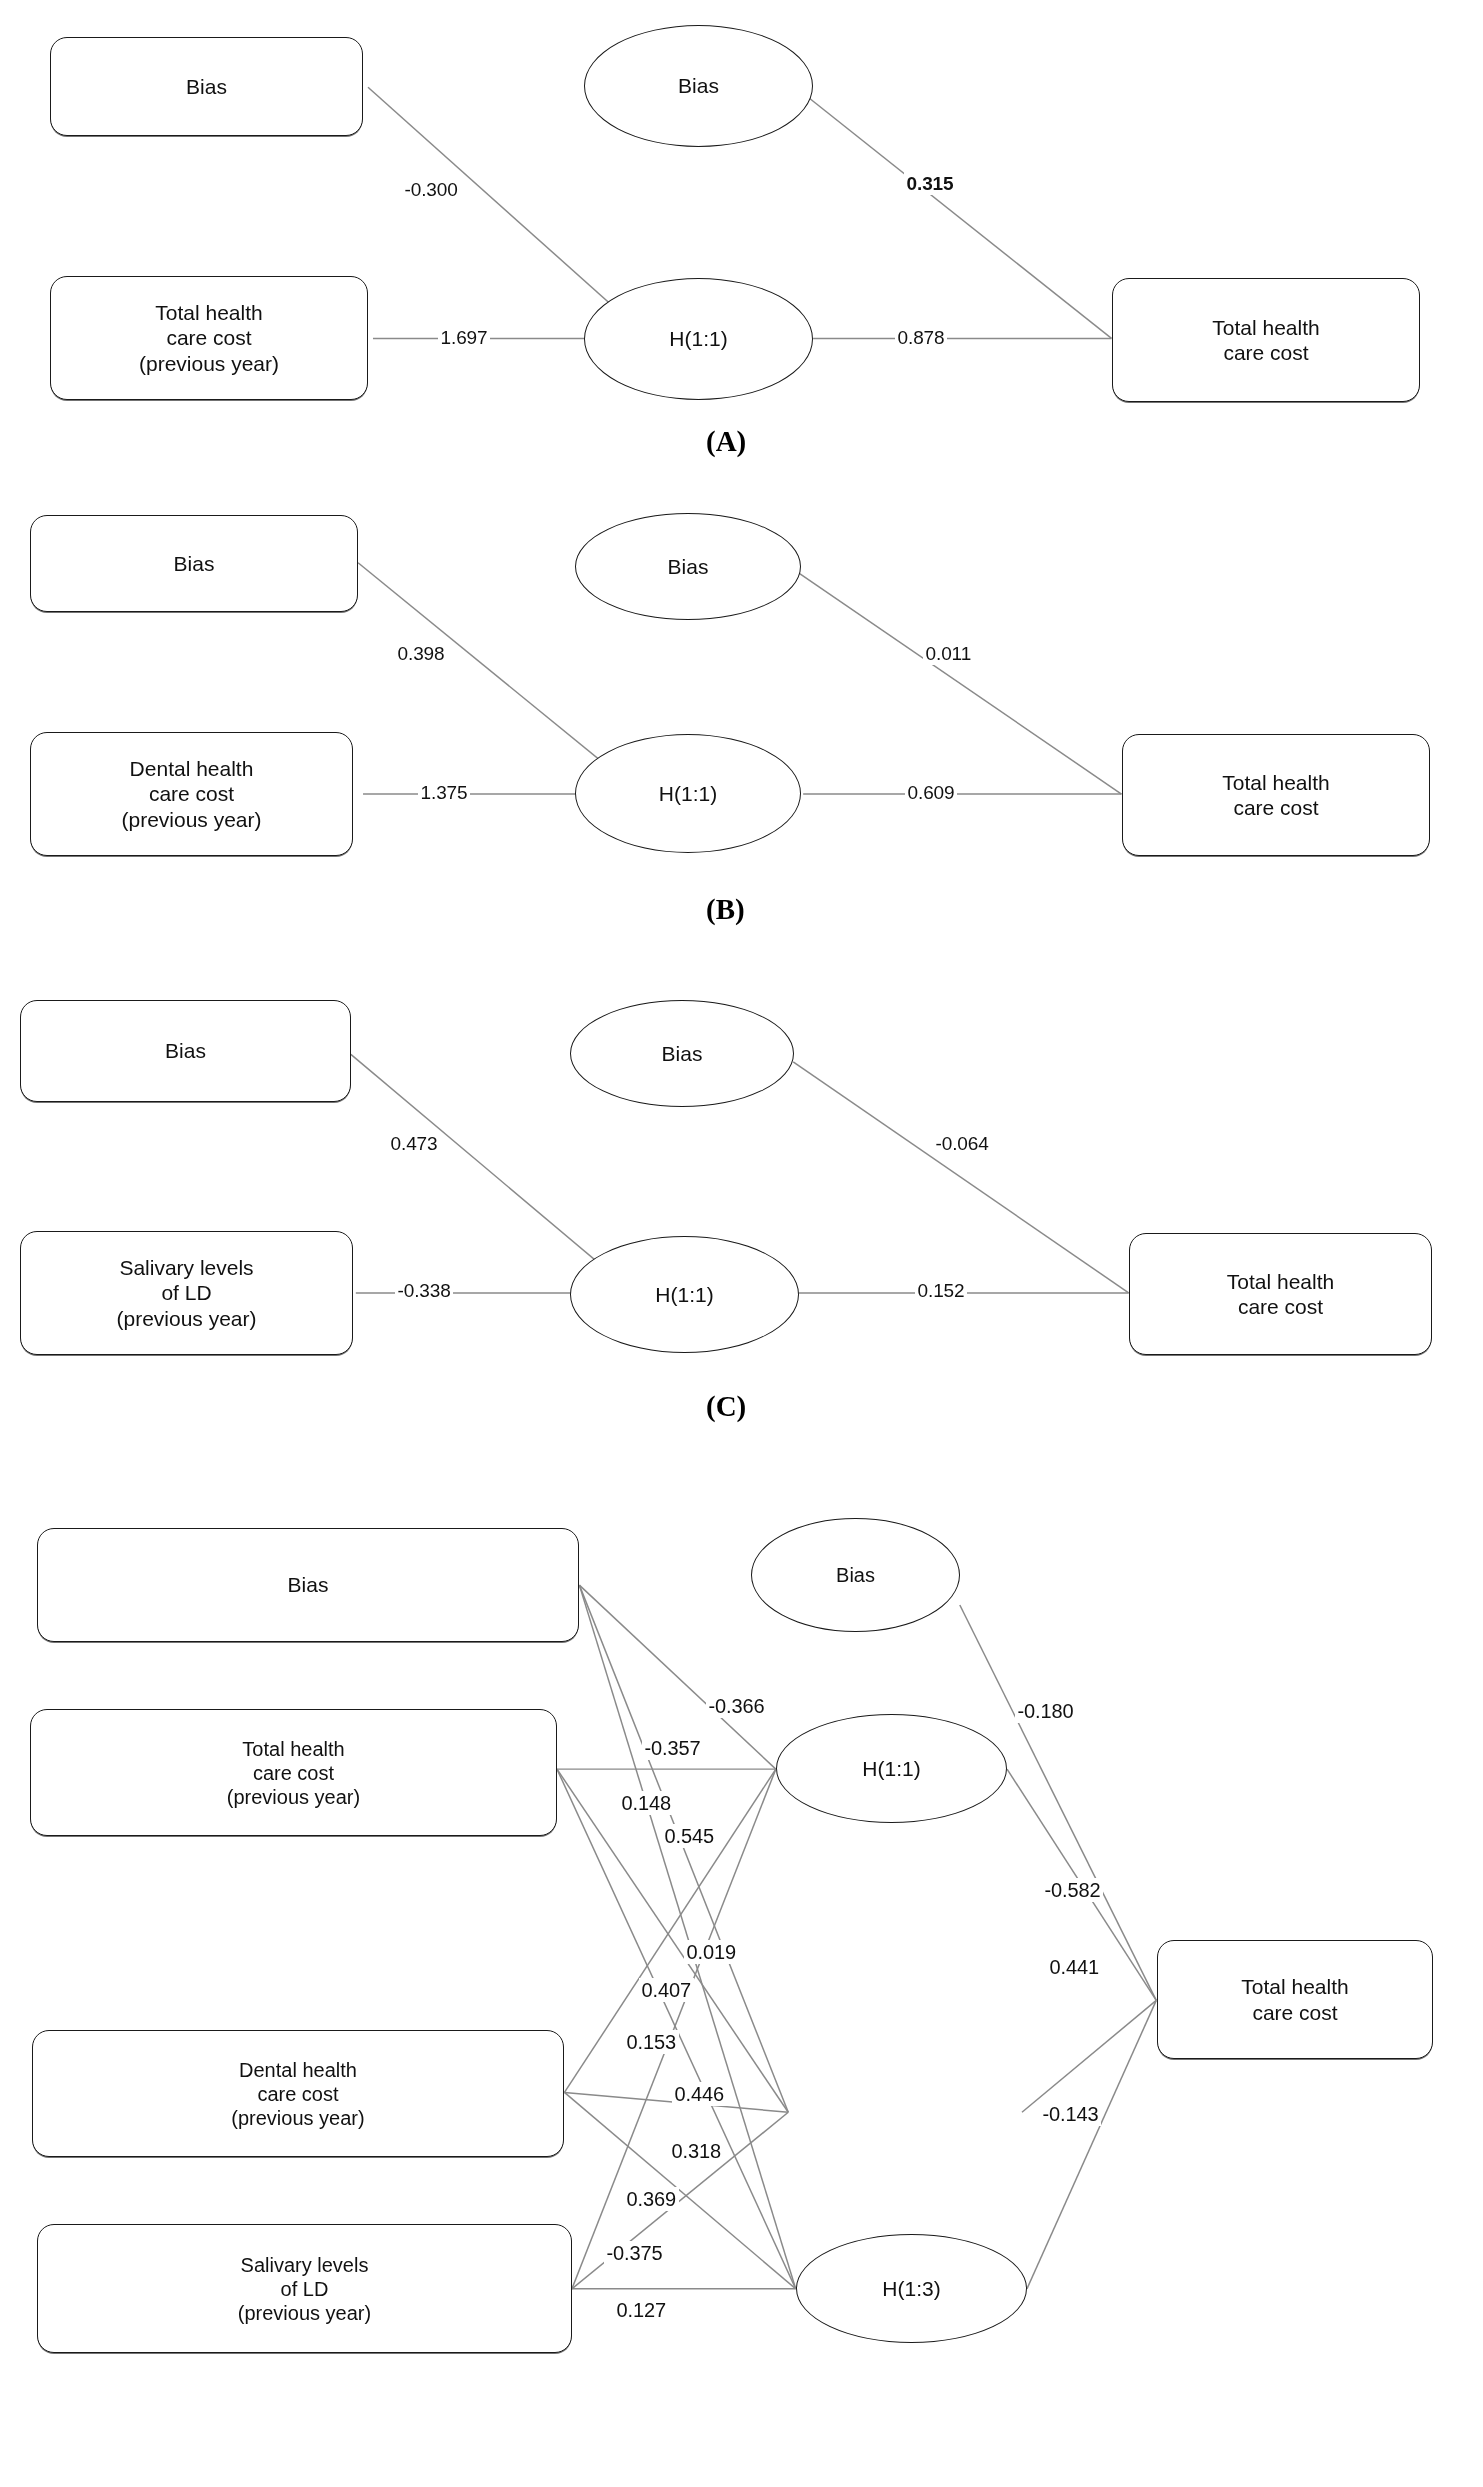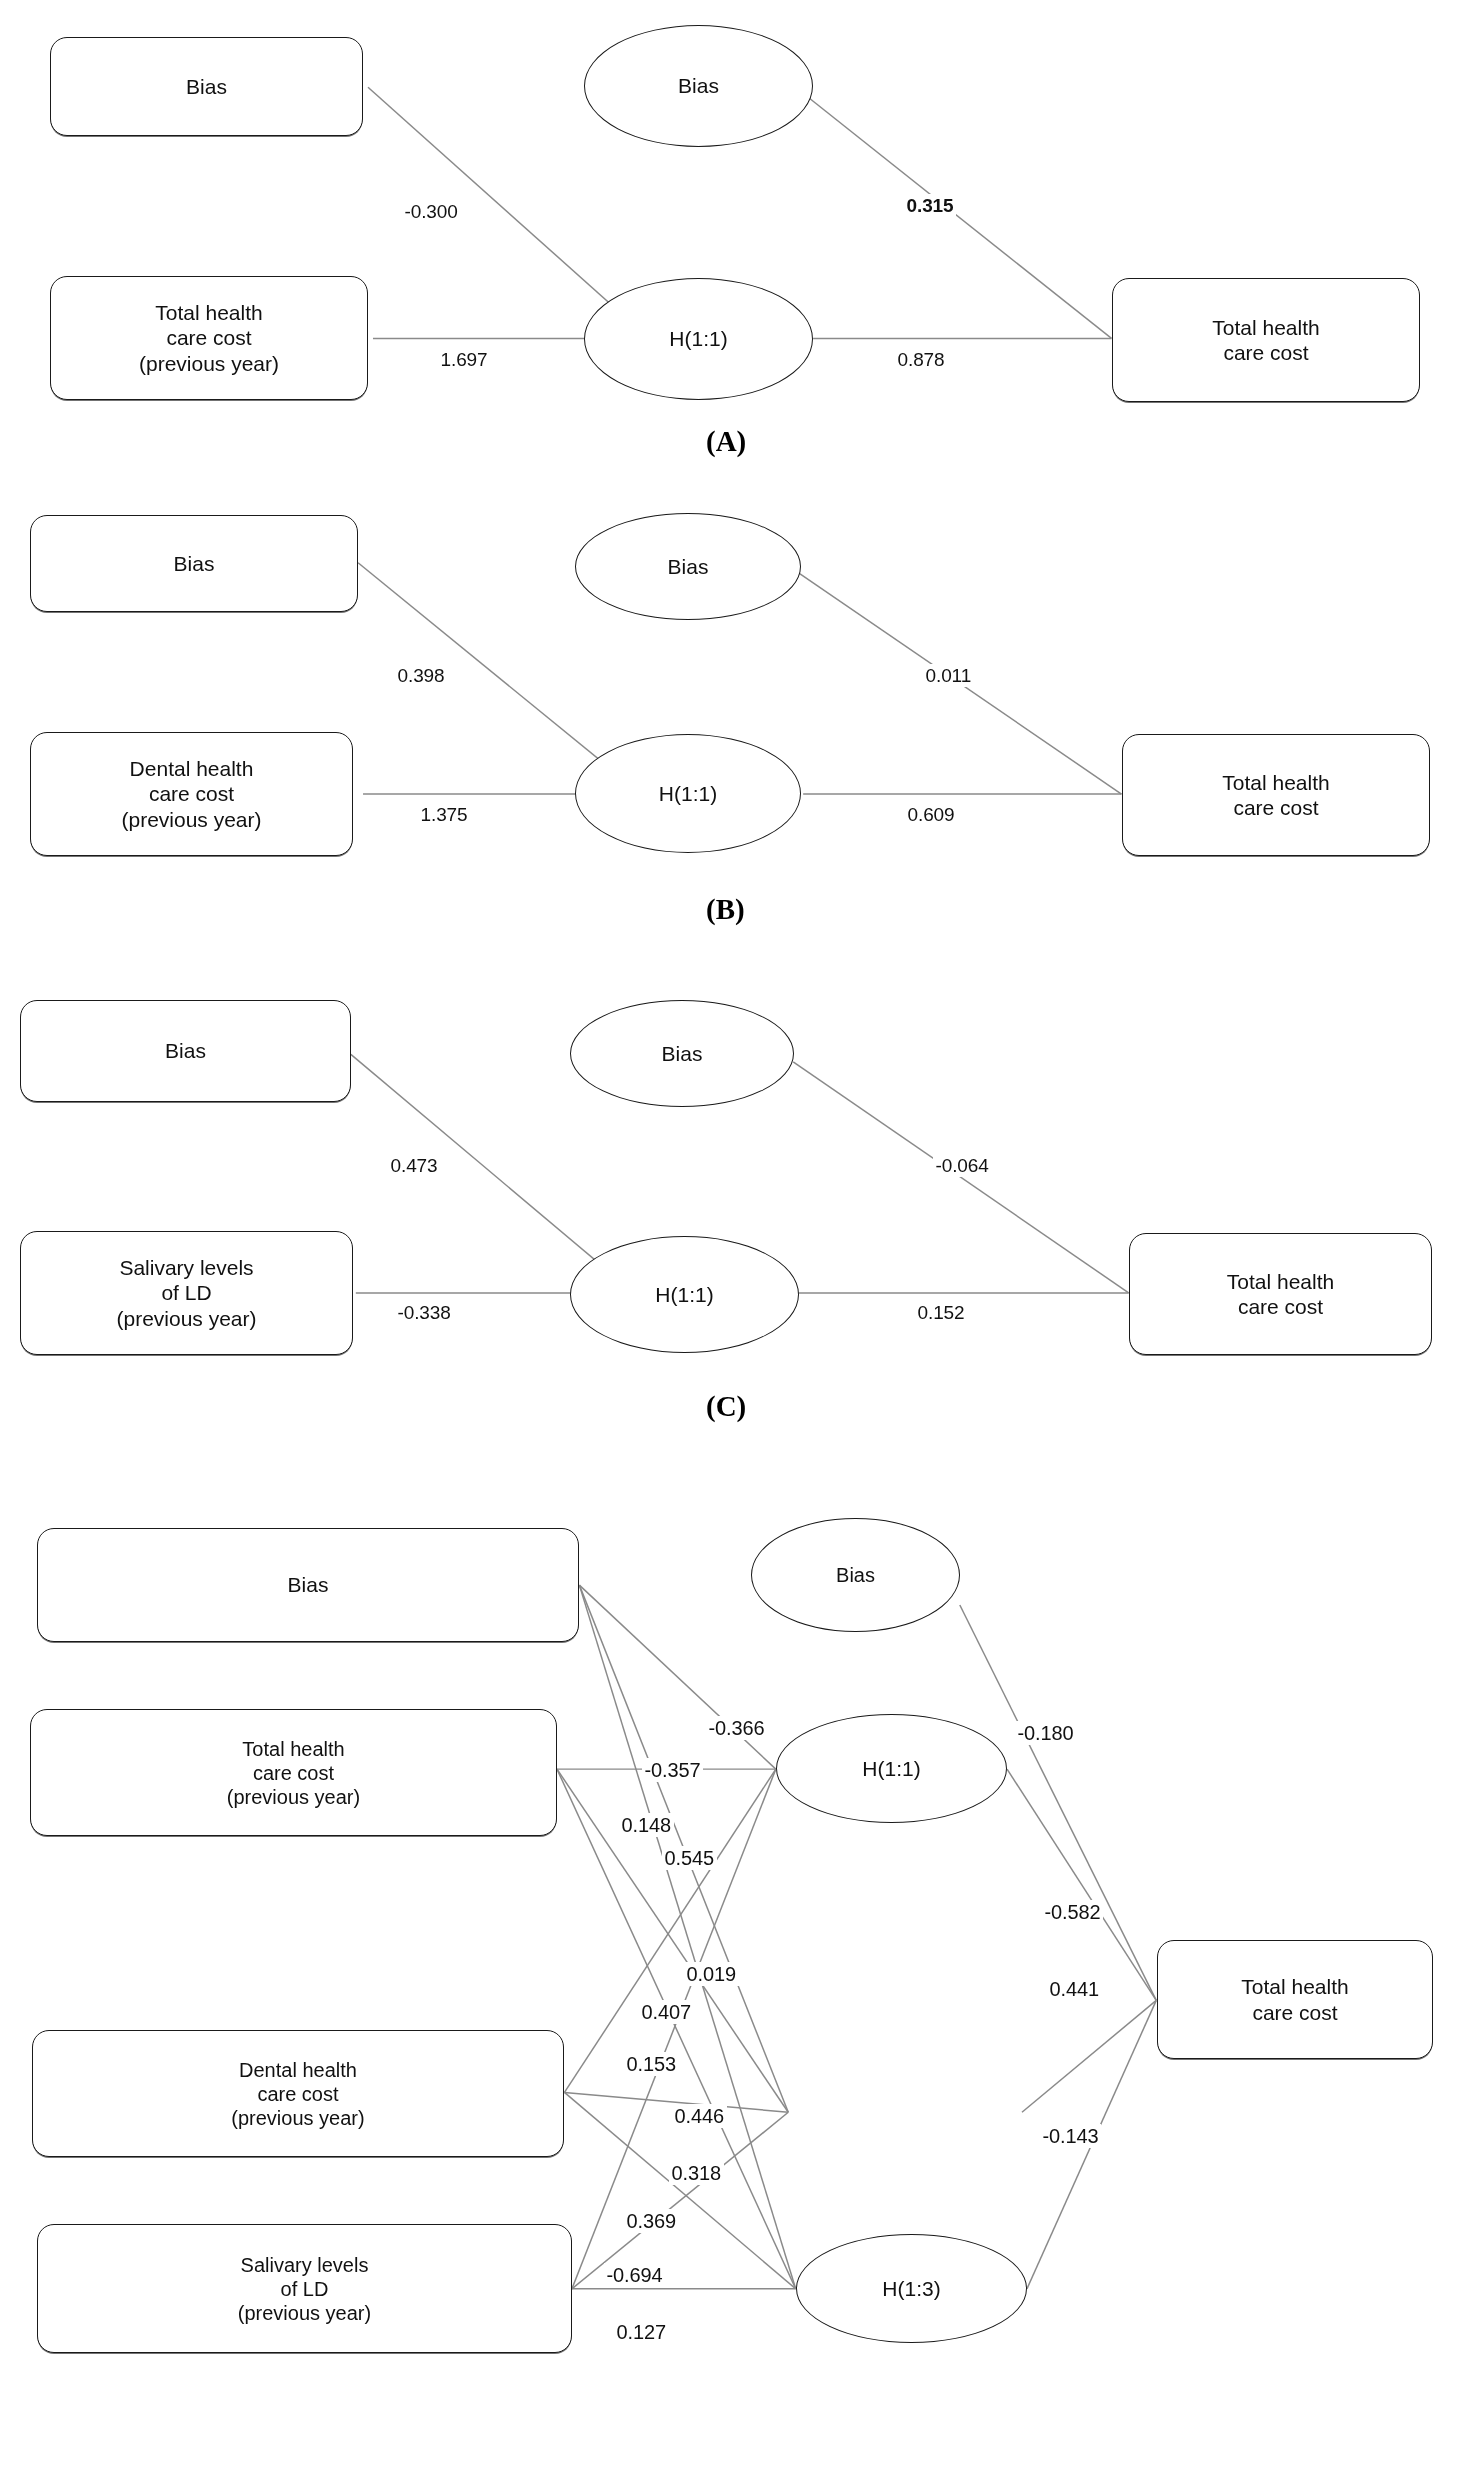--- a/index.html
+++ b/index.html
@@ -34,21 +34,20 @@
   .node span{display:block;white-space:pre-line;}
 
   
   .wlab{
     position:absolute;
     background:#ffffff;
     padding:0.5px 2.5px;
     white-space:nowrap;
     color:#111111;
     letter-spacing:-0.1px;
-    margin-top:22px;
   }
   
   .caption{
     position:absolute;
     font-family:"Liberation Serif", serif;
     font-weight:bold;
     color:#000;
     white-space:nowrap;
   }
   .f42{font-size:21px;}
@@ -263,21 +262,21 @@
     <div class="wlab f32" style="left:619px;top:348px;">0.148</div>
     <div class="wlab f32" style="left:662px;top:381px;">0.545</div>
 
     <div class="wlab f32" style="left:684px;top:497px;">0.019</div>
     <div class="wlab f32" style="left:639px;top:535px;">0.407</div>
     <div class="wlab f32" style="left:624px;top:587px;">0.153</div>
     <div class="wlab f32" style="left:672px;top:639px;">0.446</div>
 
     <div class="wlab f32" style="left:669px;top:696px;">0.318</div>
     <div class="wlab f32" style="left:624px;top:744px;">0.369</div>
-    <div class="wlab f32" style="left:604px;top:798px;">-0.694</div>
+    <div class="wlab f32" style="left:604px;top:798px;">-0.375</div>
     <div class="wlab f32" style="left:614px;top:855px;">0.127</div>
 
     <div class="wlab f32" style="left:1015px;top:256px;">-0.180</div>
     <div class="wlab f32" style="left:1042px;top:435px;">-0.582</div>
     <div class="wlab f32" style="left:1047px;top:512px;">0.441</div>
     <div class="wlab f32" style="left:1040px;top:659px;">-0.143</div>
 
   </div>
 </div>
 

